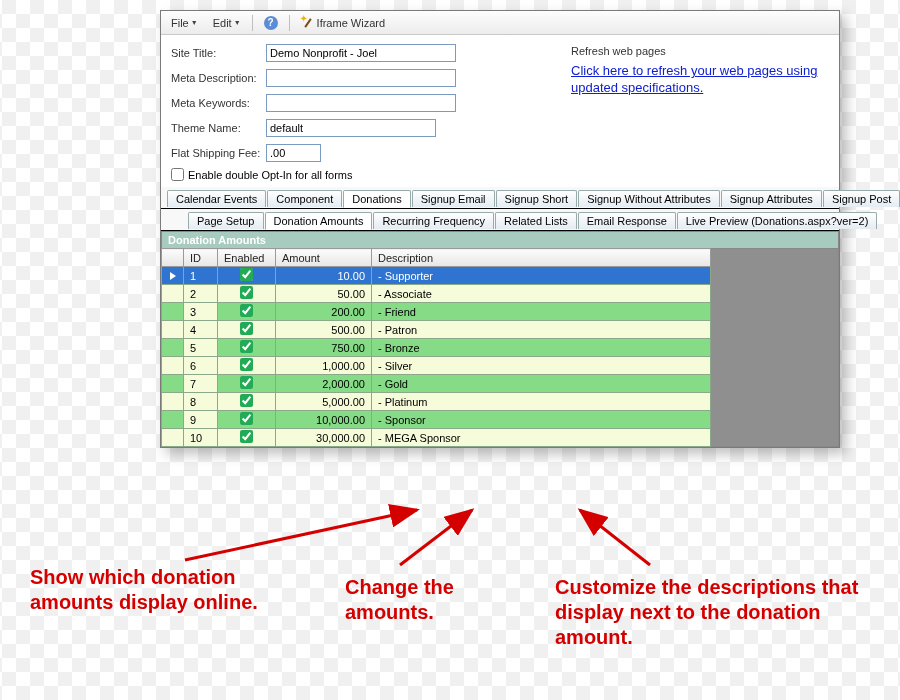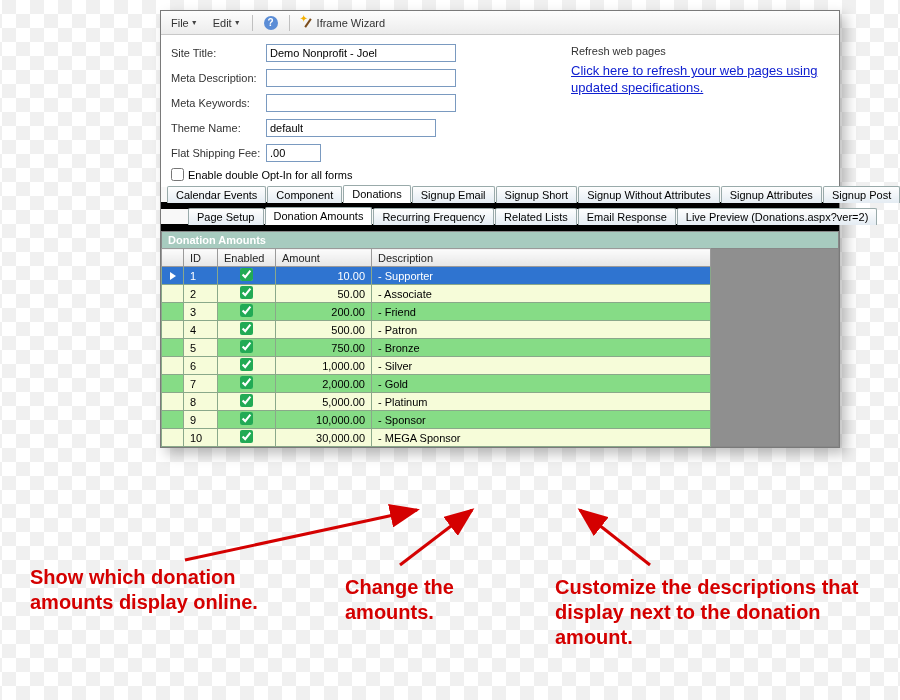--- a/index.html
+++ b/index.html
@@ -80,22 +80,22 @@
   .chk-row input { margin:0;}
   .refresh-box {
     flex:1;
     padding-top:2px;
   }
   .refresh-box .hdr { margin-bottom:6px; color:#333;}
   .refresh-box a { color:#1020d0; text-decoration:underline; font-size:13px; line-height:1.3;}
 
   
   .tabstrip {
-    display:flex; align-items:flex-end; padding-left:6px;
-    border-bottom:7px solid #000000; height:22px;
+    display:flex; align-items:center; padding-left:6px;
+    border-bottom:1px solid #000000; height:22px;
     background:#f8f8f8;
   }
   .tab {
     border:1px solid #9aa; border-bottom:none;
     padding:2px 8px;
     margin-right:1px;
     background:linear-gradient(#fefefe,#e4ecf3);
     font-size:11px;
     border-radius:2px 2px 0 0;
     position:relative;

